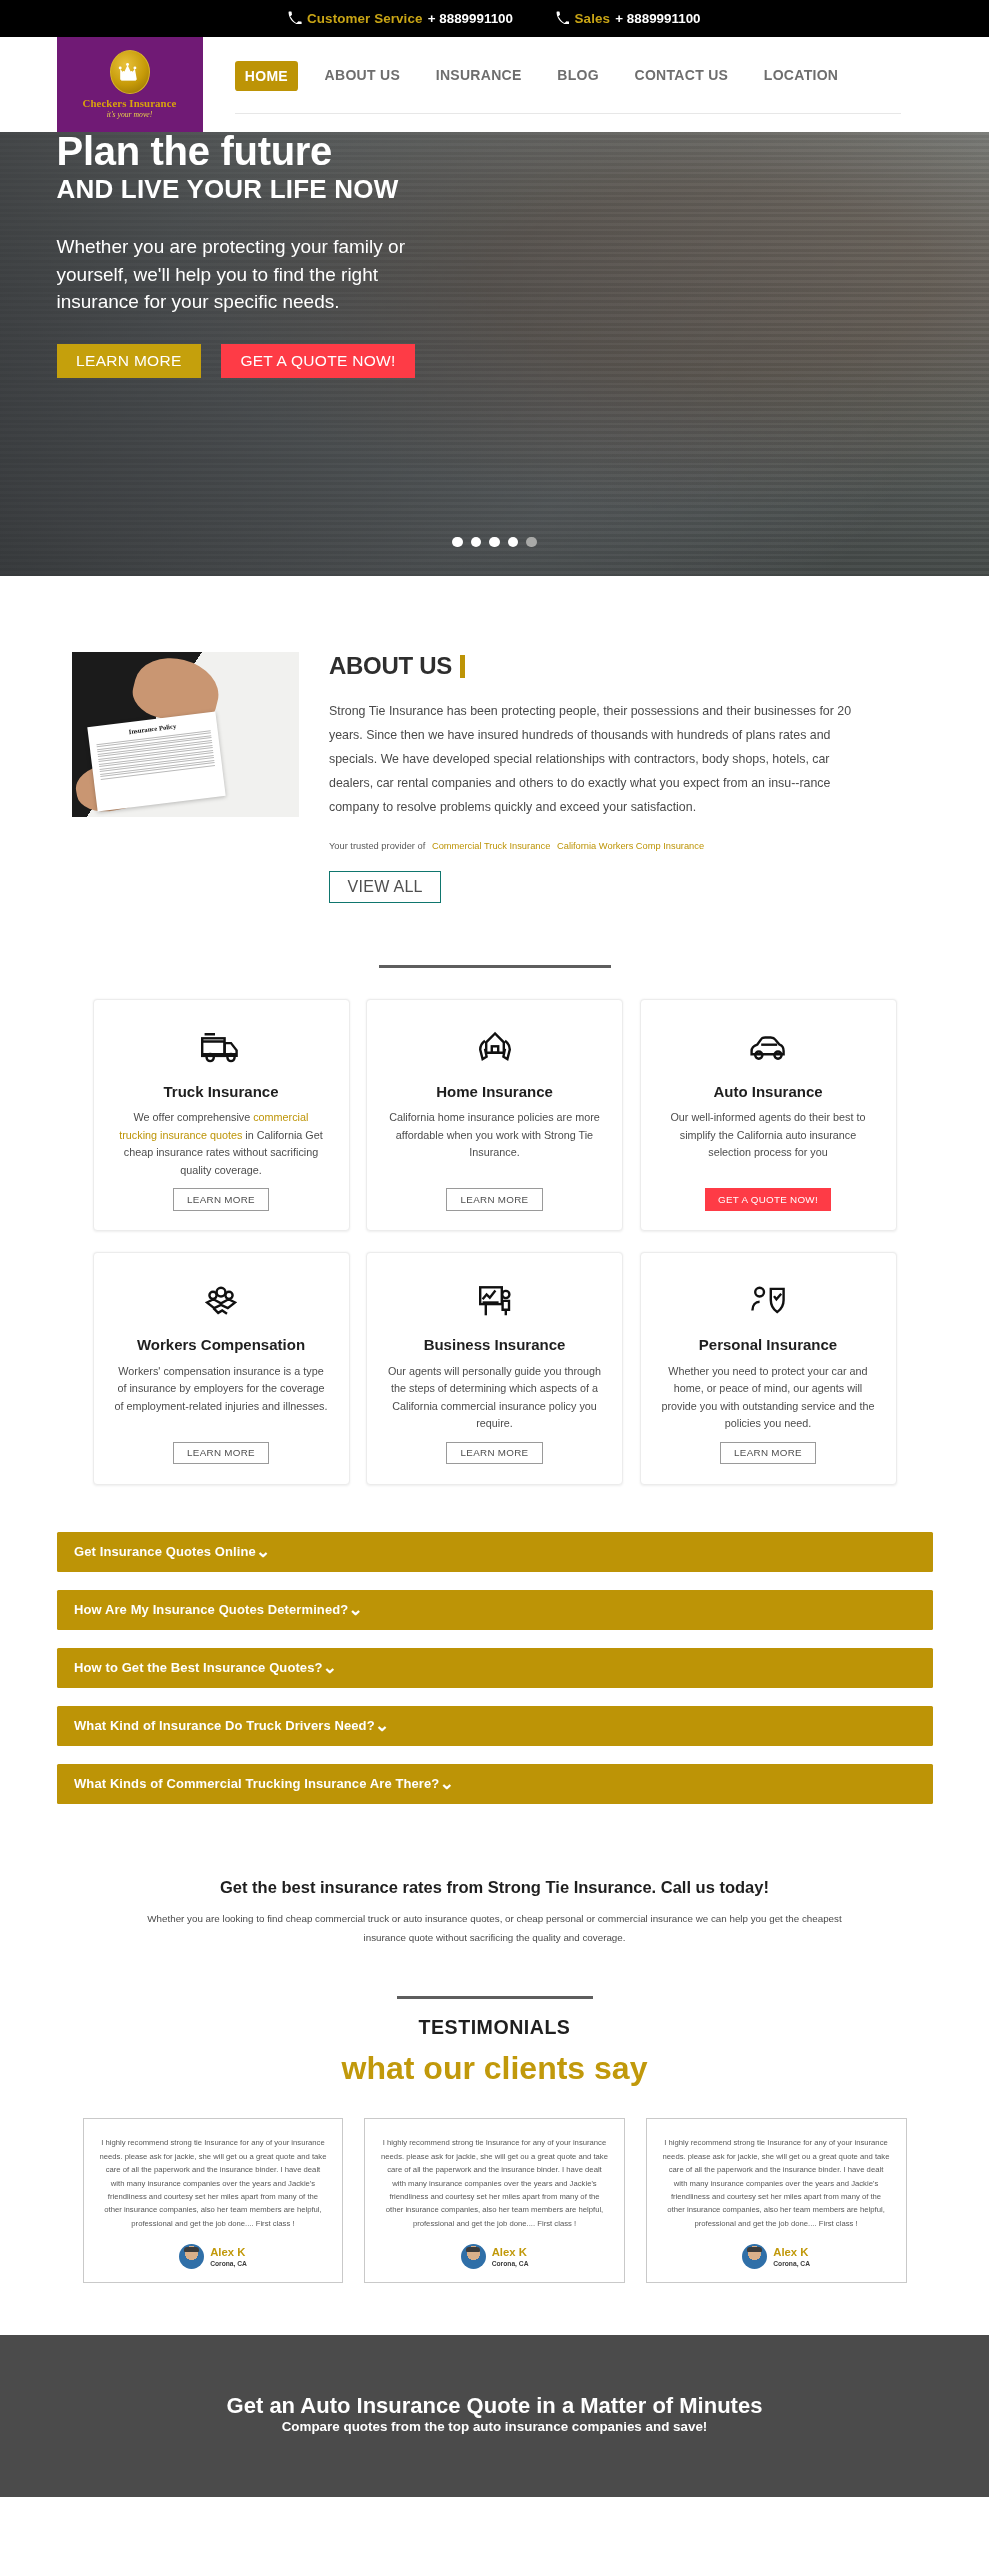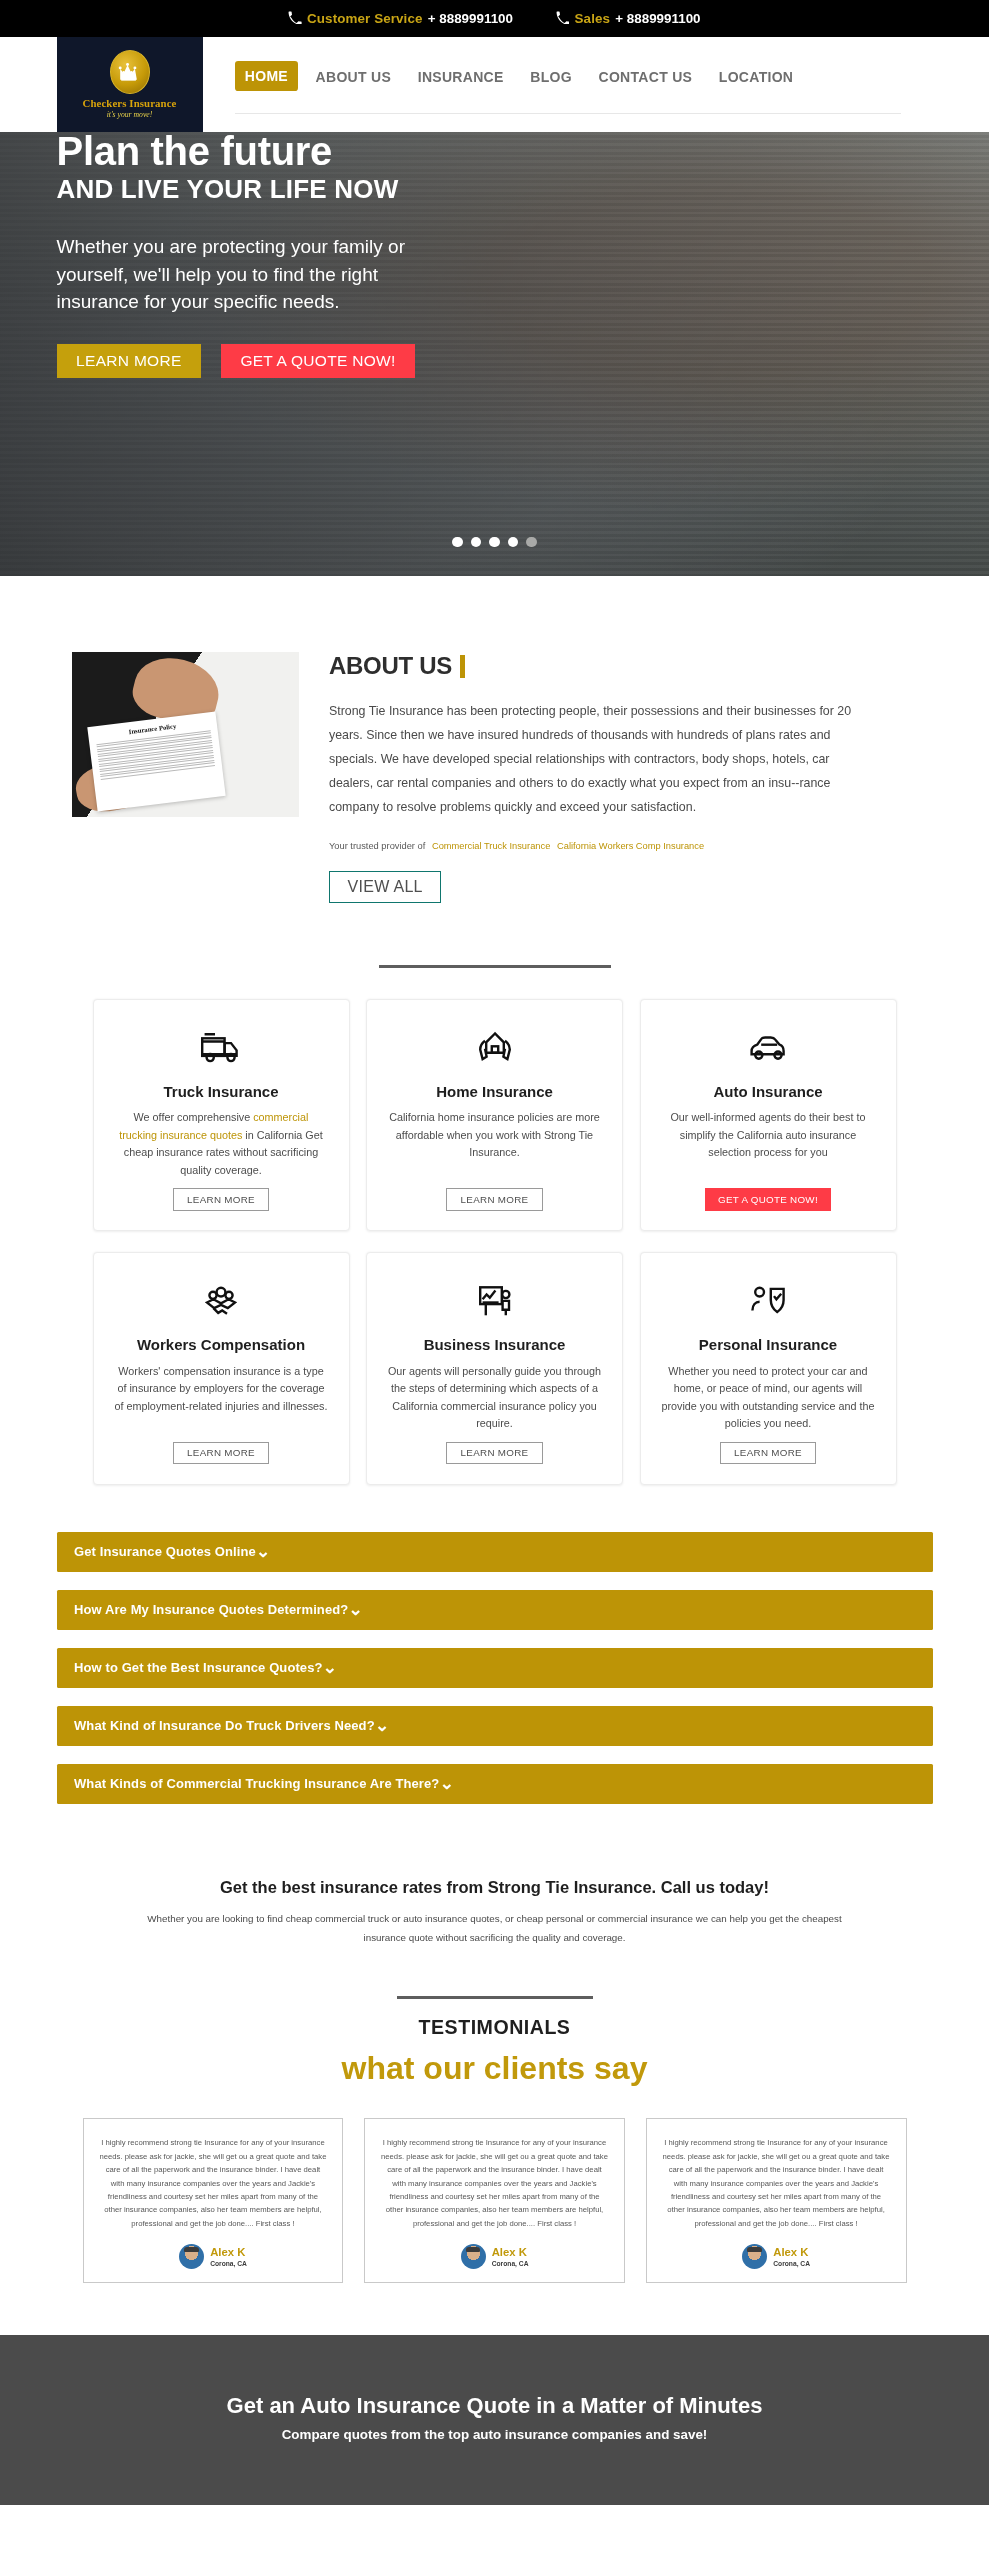--- a/index.html
+++ b/index.html
@@ -23,37 +23,37 @@
   }
   .topitem { display: flex; align-items: center; gap: 5.2px; }
   .topitem svg { width: 13.4px; height: 13.4px; fill: #fff; }
   .toplabel { color: #c8a415; font-size: 13.4px; font-weight: bold; letter-spacing: 0.1px; }
   .topnum { color: #fff; font-size: 13.4px; font-weight: bold; }
 
   
   .header { background: #fff; height: 95px; position: relative; }
   .header-inner { width: 876px; margin: 0 auto; display: flex; align-items: flex-start; }
   .logo-box {
-    width: 146px; height: 95px; background: #0f172a;
+    width: 146px; height: 95px; background: #701a75;
     display: flex; flex-direction: column; align-items: center; justify-content: center;
     margin-left: 0px; flex: 0 0 auto;
   }
   .logo-coin {
     width: 40px; height: 44px; border-radius: 50%;
     background: radial-gradient(circle at 38% 32%, #e8c13a 0%, #c69a08 55%, #8d6c04 100%);
     border: 1.5px solid #d9b429;
     display: flex; align-items: center; justify-content: center;
     margin-bottom: 2.1px;
   }
   .logo-coin svg { width: 24px; height: 20.6px; fill: #fff; }
   .logo-name { color: #d9a40b; font-family: "Liberation Serif", serif; font-weight: bold; font-size: 10.8px; letter-spacing: 0.1px; }
   .logo-tag { color: #e9d24a; font-family: "Liberation Serif", serif; font-style: italic; font-size: 7.7px; margin-top: 1px; }
 
   .nav-col { flex: 1; padding-top: 24px; }
-  .nav { display: flex; align-items: flex-end; gap: 8px; padding-left: 32px; }
+  .nav { display: flex; align-items: flex-start; gap: 17px; padding-left: 32px; }
   .nav a {
     text-decoration: none; color: #6e6e6e;
     font-size: 14px; font-weight: bold;
     letter-spacing: 0.3px;
     padding: 6.2px 9.3px;
     display: inline-block;
     white-space: nowrap;
   }
   .nav a.active { background: #bd9406; color: #fff; border-radius: 3.1px; padding: 7.2px 10.3px; }
   .nav-rule { height: 1.5px; background: #e7e7e7; margin: 21.6px 32px 0 32px; }
@@ -189,21 +189,21 @@
     position: relative;
   }
   .avatar::after { content:""; position:absolute; left:5.2px; top:3.1px; width:14.4px; height:5.2px; background:#3b3b3b; border-radius:3.1px 3.1px 1px 1px;}
   .tname { text-align: left; }
   .tname b { display: block; color: #c1990b; font-size: 11.3px; line-height: 1.1; }
   .tname small { display: block; color: #3a3a3a; font-size: 6.7px; font-weight: bold; margin-top: 1.5px; }
 
   
   .cta { background: #4b4b4b; margin-top: 52px; padding: 58px 0 63px 0; text-align: center; }
   .cta h3 { color: #fff; font-size: 22px; font-weight: bold; }
-  .cta p { color: #fff; font-size: 13.4px; margin-top: 8px; font-weight: bold; }
+  .cta p { color: #fff; font-size: 13.4px; margin-top: 0; font-weight: bold; }
 </style>
 </head>
 <body>
 
 <div class="topbar">
   <div class="topitem">
     <span>
       <svg viewBox="0 0 24 24">
           <path d="M6.6 10.8c1.9 3.8 5 6.8 8.8 8.8l2.9-2.9c.4-.4.9-.5 1.3-.3 1.2.4 2.5.6 3.8.6.6 0 1 .4 1 1V22c0 .6-.4 1-1 1C11.3 23 1 12.7 1 0c0-.6.4-1 1-1h3.5c.6 0 1 .4 1 1 0 1.3.2 2.6.6 3.8.1.4 0 .9-.3 1.3l-2.9 2.9z" transform="translate(0,2)"></path>
         </svg>

